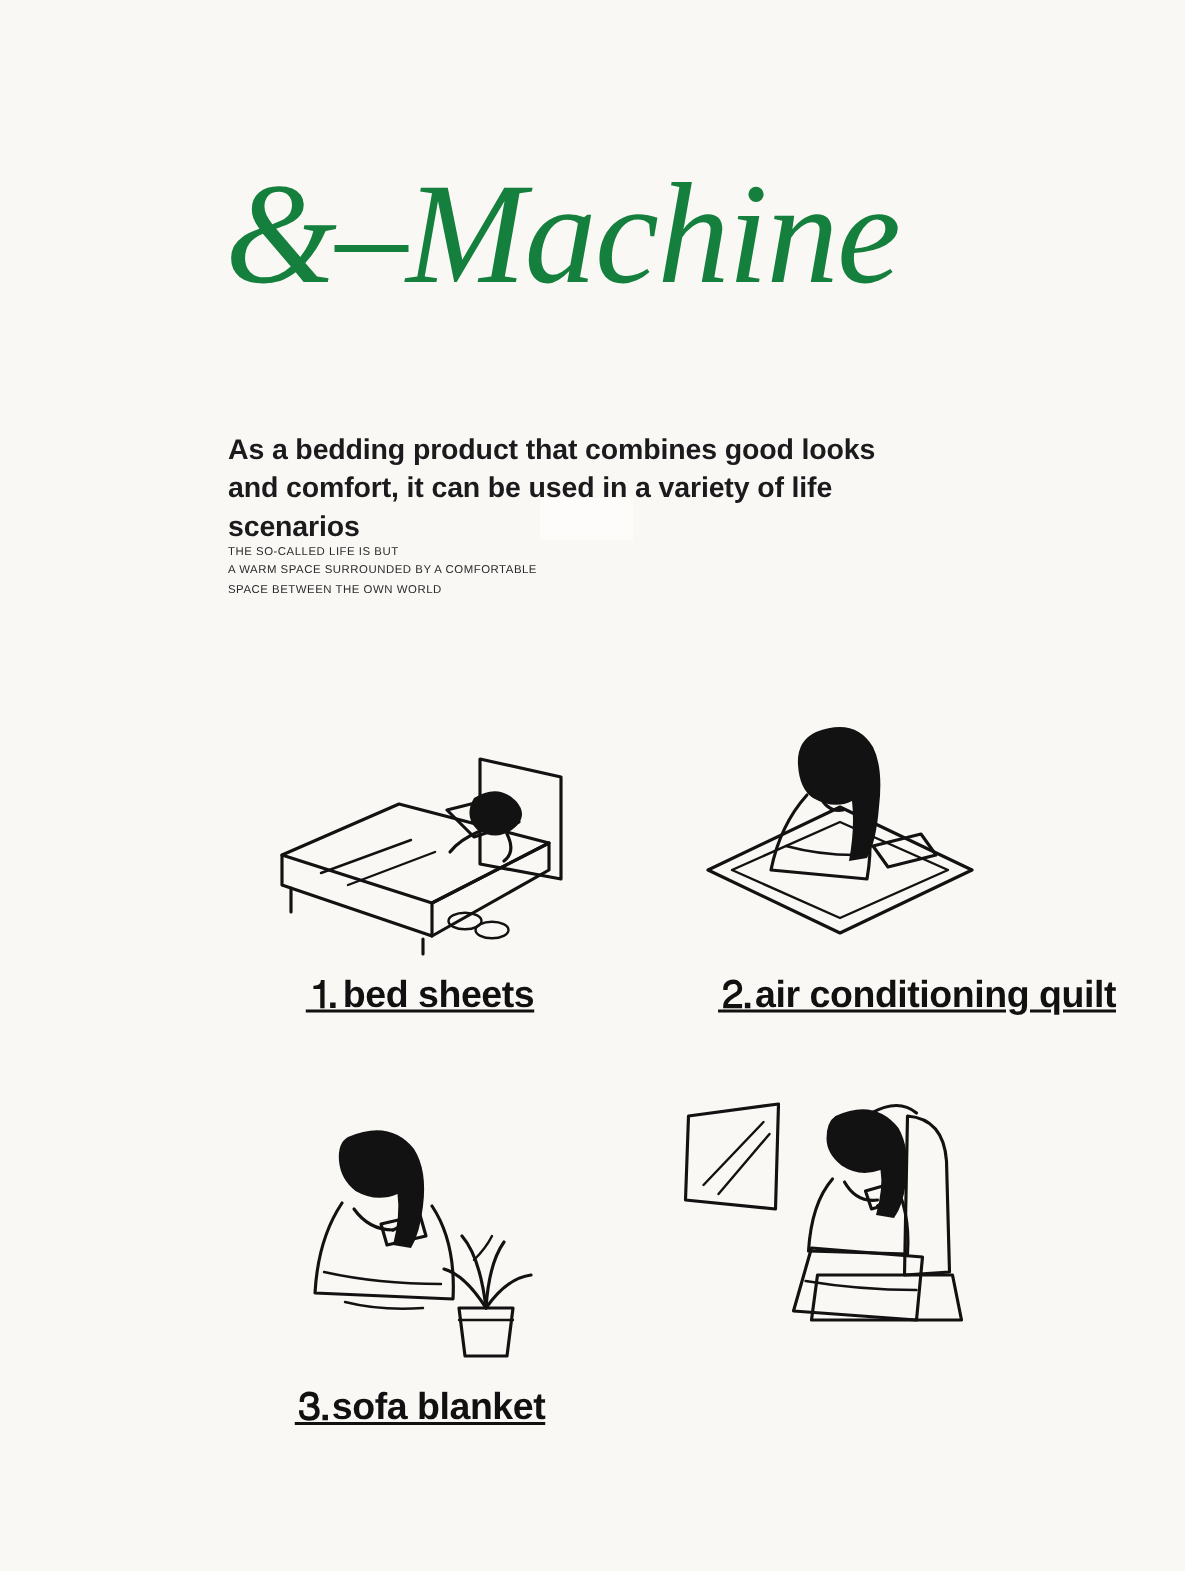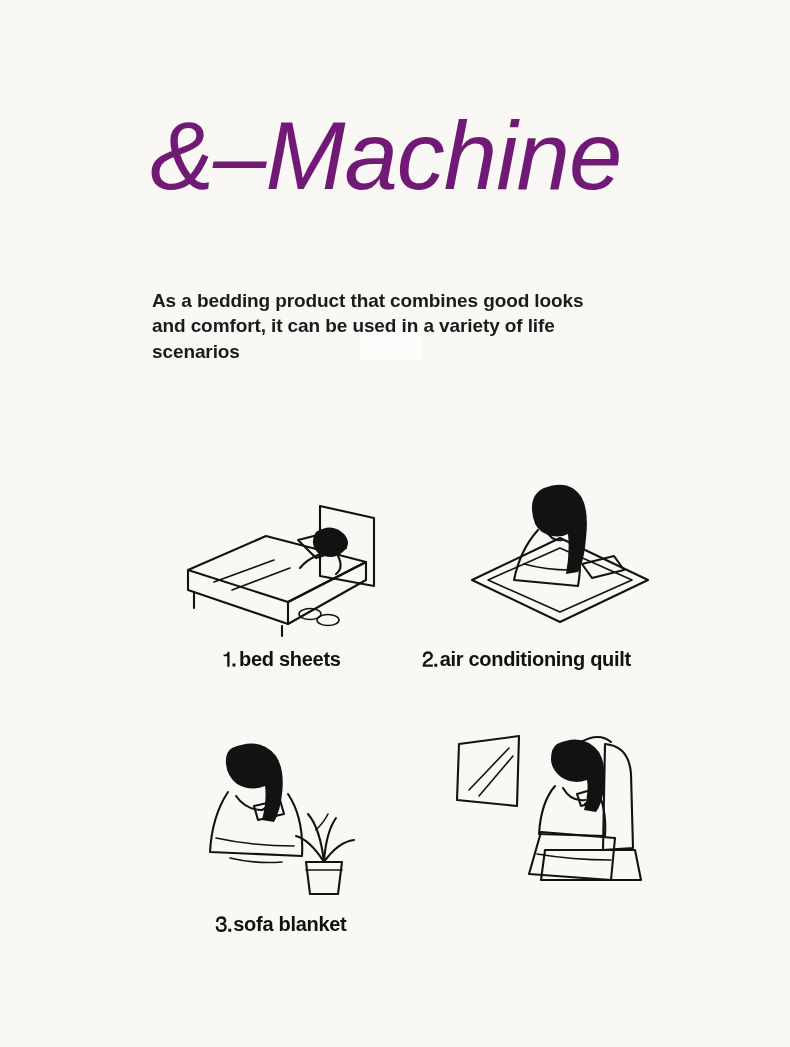--- a/index.html
+++ b/index.html
@@ -23,27 +23,27 @@
 
   
   .masthead {
     position: absolute;
     left: 150px;
     top: 108px;
     width: 520px;
     height: 130px;
   }
   .masthead-title {
-    font-family: Liberation Sans, sans-serif;
+    font-family: Liberation Serif, serif;
     font-style: italic;
     font-weight: 400;
     font-size: 96px;
     line-height: 1;
     letter-spacing: -1px;
-    color: #701a75;
+    color: #15803d;
     white-space: nowrap;
   }
 
   
   .headline {
     position: absolute;
     left: 152px;
     top: 288px;
     width: 470px;
     font-size: 19px;
@@ -87,49 +87,50 @@
     width: 560px;
     height: 520px;
   }
   .cell {
     position: absolute;
     width: 280px;
     height: 250px;
   }
   .cell.r1c1 { left: 0;     top: 0; }
   .cell.r1c2 { left: 280px; top: 0; }
-  .cell.r2c1 { left: 0;     top: 261px; }
+  .cell.r2c1 { left: 0;     top: 271px; }
   .cell.r2c2 { left: 280px; top: 255px; }
 
   .art {
     position: absolute;
     left: 0;
     top: 0;
     width: 280px;
     height: 175px;
     display: flex;
     align-items: center;
     justify-content: center;
   }
   .art svg {
     display: block;
   }
   .caption {
     position: absolute;
     top: 176px;
     width: 280px;
     text-align: center;
-    font-size: 20px;
+    font-size: 25px;
     font-weight: 700;
     letter-spacing: -0.3px;
     color: #111;
     white-space: nowrap;
+    text-decoration: underline;
   }
   .cell.r1c1 .caption { text-align: center; }
-  .cell.r1c2 .caption { text-align: left; }
+  .cell.r1c2 .caption { text-align: right; margin-left: 44px; }
   .cell.r2c1 .caption { top: 180px; }
   .cell.r2c2 .caption { top: 180px; }
 
   .stroke {
     fill: none;
     stroke: #121212;
     stroke-width: 2.1;
     stroke-linecap: round;
     stroke-linejoin: round;
   }
@@ -151,20 +152,25 @@
 <div class="page">
 
   <div class="masthead">
     <div class="masthead-title">&amp;–Machine</div>
   </div>
 
   <div class="light-block"></div>
 
   <div class="headline">As a bedding product that combines good looks and comfort, it can be used in a variety of life scenarios</div>
 
+  <div class="subtext">
+    <div>THE SO-CALLED LIFE IS BUT</div>
+    <div>A WARM SPACE SURROUNDED BY A COMFORTABLE</div>
+    <div>SPACE BETWEEN THE OWN WORLD</div>
+  </div>
 
   <div class="grid">
 
     <div class="cell r1c1">
       <div class="art">
         <svg width="220" height="160" viewBox="0 0 220 160" aria-hidden="true">
 
           <path class="stroke" d="M150 28 L204 40 L204 108 L150 98 Z"></path>
 
           <path class="stroke" d="M18 92 L96 58 L196 84 L118 124 Z"></path>

